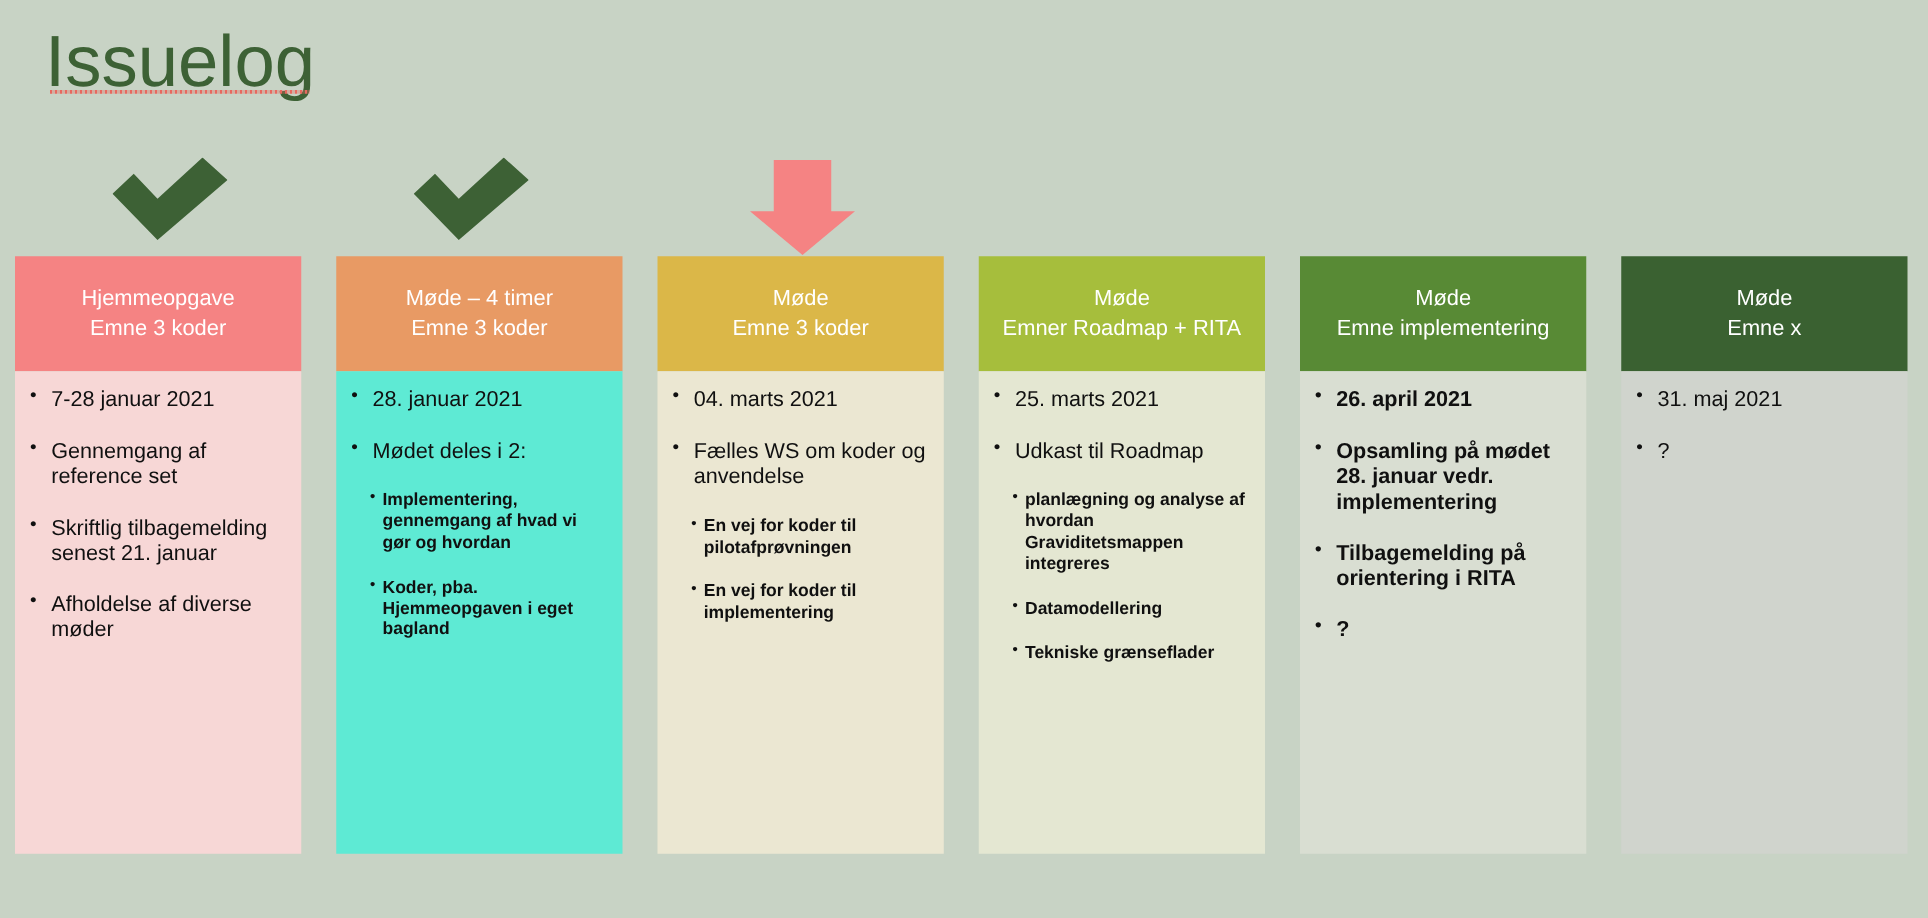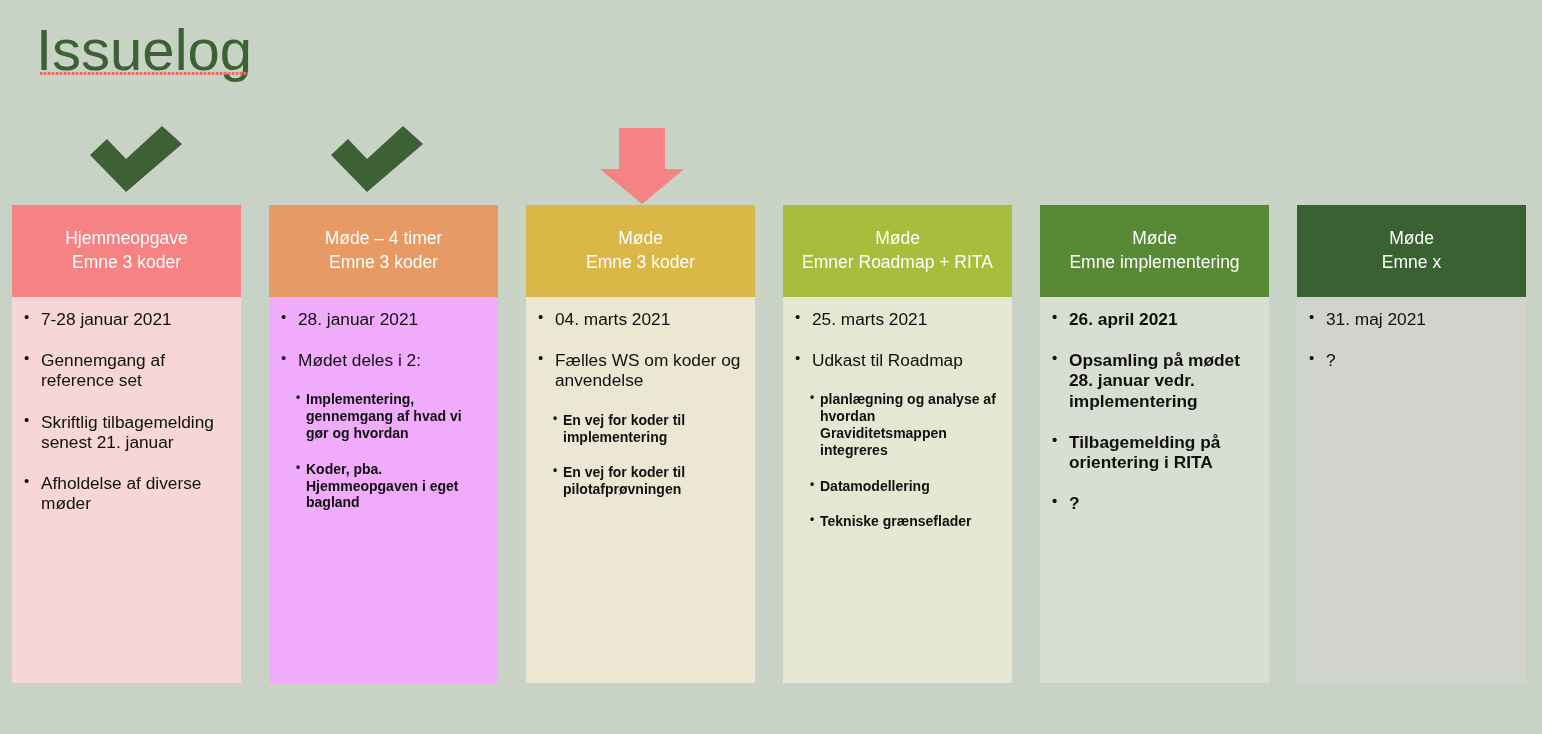--- a/index.html
+++ b/index.html
@@ -195,41 +195,41 @@
           <li class="lvl1">Afholdelse af diverse møder</li>
         </ul>
       </div>
     </div>
 
     <div class="card">
       <div class="card-header" style="background: rgb(232, 154, 100);">
         <span class="hdr-line">Møde – 4 timer</span>
         <span class="hdr-line">Emne 3 koder</span>
       </div>
-      <div class="card-body" style="background: #f0abfc;">
+      <div class="card-body" style="background: #5eead4;">
         <ul class="bullets">
           <li class="lvl1">28. januar 2021</li>
           <li class="lvl1">Mødet deles i 2:</li>
           <li class="lvl2">Implementering, gennemgang af hvad vi gør og hvordan</li>
           <li class="lvl2">Koder, pba. Hjemmeopgaven i eget bagland</li>
         </ul>
       </div>
     </div>
 
     <div class="card">
       <div class="card-header" style="background: rgb(219, 183, 72);">
         <span class="hdr-line">Møde</span>
         <span class="hdr-line">Emne 3 koder</span>
       </div>
       <div class="card-body" style="background: rgb(235, 231, 210);">
         <ul class="bullets">
           <li class="lvl1">04. marts 2021</li>
           <li class="lvl1">Fælles WS om koder og anvendelse</li>
+          <li class="lvl2">En vej for koder til pilotafprøvningen</li>
           <li class="lvl2">En vej for koder til implementering</li>
-          <li class="lvl2">En vej for koder til pilotafprøvningen</li>
         </ul>
       </div>
     </div>
 
     <div class="card">
       <div class="card-header" style="background: rgb(166, 190, 60);">
         <span class="hdr-line">Møde</span>
         <span class="hdr-line">Emner Roadmap + RITA</span>
       </div>
       <div class="card-body" style="background: rgb(228, 231, 210);">

